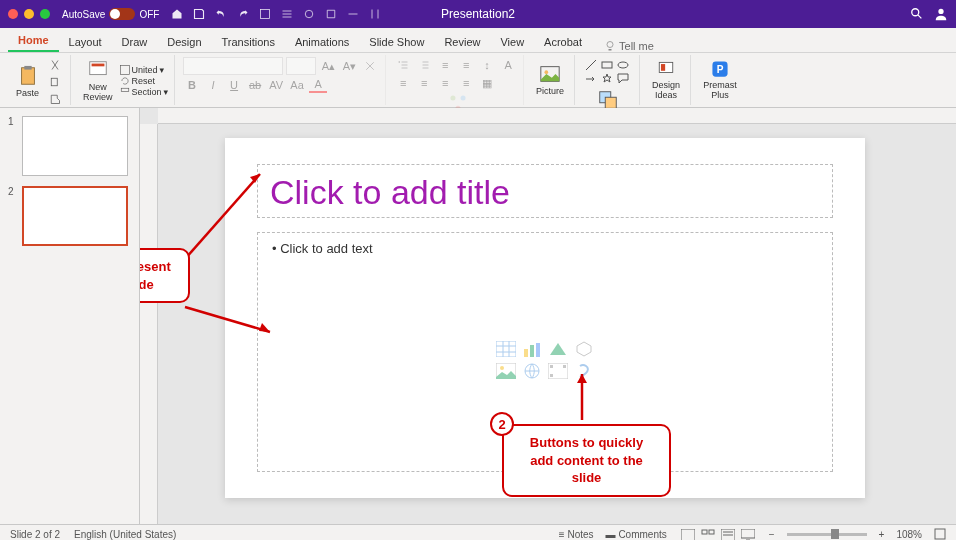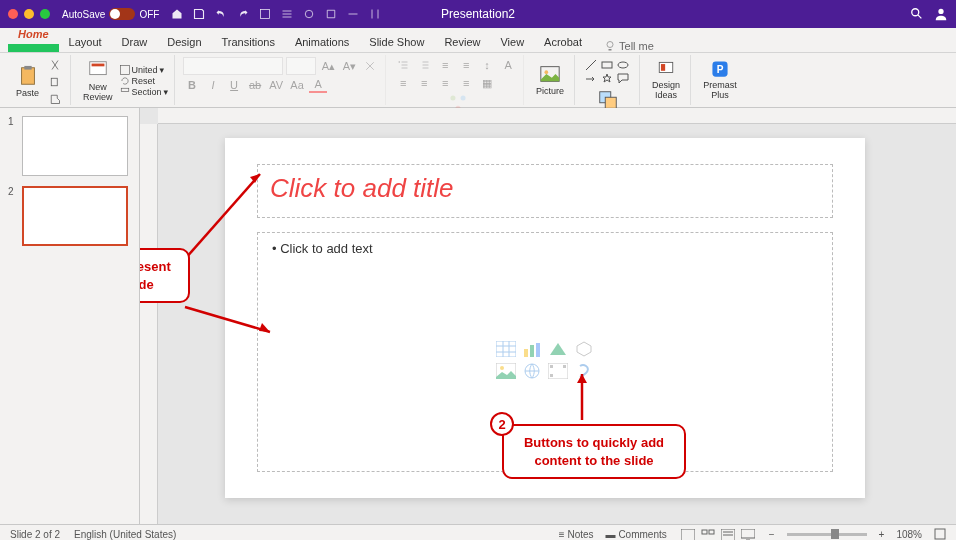--- a/index.html
+++ b/index.html
@@ -15,21 +15,21 @@
 .switch::after { content: ''; position: absolute; width: 10px; height: 10px; background: #fff; border-radius: 50%; top: 1px; left: 1px; }
 .qat { display: flex; gap: 10px; margin-left: 12px; align-items: center; }
 .qat svg { width: 12px; height: 12px; fill: #fff; opacity: 0.9; }
 .title-center { position: absolute; left: 50%; transform: translateX(-50%); font-size: 12px; font-weight: 500; }
 .title-right { margin-left: auto; display: flex; gap: 10px; }
 .title-right svg { width: 14px; height: 14px; fill: #fff; }
 
 
 .tabs { height: 25px; background: #f3f2f1; display: flex; align-items: flex-end; padding: 0 8px; border-bottom: 1px solid #d4d4d4; }
 .tab { padding: 4px 10px; font-size: 11px; cursor: pointer; }
-.tab.active { border-bottom: 8px solid #22c55e; font-weight: 600; color: #d24726; font-style: italic; }
+.tab.active { border-bottom: 2px solid #22c55e; font-weight: 600; color: #d24726; }
 .tabs-right { margin-left: auto; display: flex; gap: 8px; align-items: center; }
 .share-btn, .comments-btn { font-size: 11px; color: #333; padding: 2px 6px; border: 1px solid #ccc; background: #fff; border-radius: 2px; display: flex; align-items: center; gap: 3px; }
 .tell-me { display: flex; align-items: center; gap: 3px; color: #666; margin-left: 12px; }
 
 
 .ribbon { height: 55px; background: #f3f2f1; display: flex; align-items: stretch; padding: 2px 6px; border-bottom: 1px solid #c8c8c8; gap: 2px; }
 .group { display: flex; flex-direction: column; align-items: center; padding: 2px 6px; border-right: 1px solid #ddd; }
 .group:last-child { border-right: none; }
 .group-row { display: flex; align-items: center; gap: 3px; }
 .big-btn { display: flex; flex-direction: column; align-items: center; justify-content: center; padding: 2px 4px; cursor: pointer; height: 100%; }
@@ -49,21 +49,21 @@
 .thumb-item { display: flex; gap: 6px; margin-bottom: 10px; }
 .thumb-num { font-size: 10px; color: #555; width: 8px; }
 .thumb { width: 106px; height: 60px; background: #fff; border: 1px solid #bbb; }
 .thumb.active { border: 2px solid #d24726; }
 .canvas-area { flex: 1; background: #e6e6e6; position: relative; overflow: hidden; }
 .ruler-h { position: absolute; top: 0; left: 18px; right: 0; height: 16px; background: #f3f2f1; border-bottom: 1px solid #ccc; font-size: 7px; color: #888; display: flex; align-items: center; }
 .ruler-v { position: absolute; top: 16px; left: 0; bottom: 0; width: 18px; background: #f3f2f1; border-right: 1px solid #ccc; }
 .slide-wrap { position: absolute; top: 30px; left: 85px; }
 .slide { width: 640px; height: 360px; background: #fff; box-shadow: 0 2px 8px rgba(0,0,0,0.15); position: relative; }
 .title-ph { position: absolute; top: 26px; left: 32px; right: 32px; height: 54px; border: 1px dashed #bbb; padding: 8px 12px; }
-.title-ph span { font-size: 26px; color: #ef4444; font-style: italic; }
+.title-ph span { font-size: 34px; color: #a21caf; }
 .body-ph { position: absolute; top: 94px; left: 32px; right: 32px; bottom: 26px; border: 1px dashed #bbb; padding: 8px 14px; }
 .body-ph span { font-size: 13px; color: #333; }
 .content-icons { position: absolute; top: 50%; left: 50%; transform: translate(-50%, -30%); display: grid; grid-template-columns: repeat(4, 22px); gap: 4px; opacity: 0.45; }
 .content-icons div { width: 22px; height: 18px; display: flex; align-items: center; justify-content: center; }
 
 
 .annotation { position: absolute; z-index: 100; }
 .ann-box { border: 2.5px solid #d10000; background: #fff; border-radius: 10px; padding: 8px 14px; color: #d10000; font-weight: bold; font-size: 13px; text-align: center; line-height: 1.35; }
 .ann-circle { width: 24px; height: 24px; border: 2.5px solid #d10000; background: #fff; border-radius: 50%; color: #d10000; font-weight: bold; display: flex; align-items: center; justify-content: center; font-size: 13px; position: absolute; }
 .arrow { position: absolute; }
@@ -449,21 +449,21 @@
         <path d="M5 95 L80 10" stroke="#d10000" stroke-width="2.5" fill="none"></path>
         <path d="M80 10 l-10 3 l5 6 z" fill="#d10000"></path>
       </svg>
     <svg class="arrow" style="top:194px; left:40px;" width="100" height="40">
         <path d="M5 5 L90 30" stroke="#d10000" stroke-width="2.5" fill="none"></path>
         <path d="M90 30 l-11 -1 l3 -8 z" fill="#d10000"></path>
       </svg>
 
     <div class="annotation" style="top:316px; left:362px;">
       <div class="ann-circle" style="top:-12px; left:-12px;">2</div>
-      <div class="ann-box" style="width:184px">Buttons to quickly add content to the slide</div>
+      <div class="ann-box" style="width:169px">Buttons to quickly add content to the slide</div>
     </div>
     <svg class="arrow" style="top:260px; left:432px;" width="20" height="56">
         <path d="M10 52 L10 6" stroke="#d10000" stroke-width="2.5" fill="none"></path>
         <path d="M10 6 l-5 9 h10 z" fill="#d10000"></path>
       </svg>
   </div>
 </div>
 
 <div class="statusbar">
   <span>Slide 2 of 2</span>

